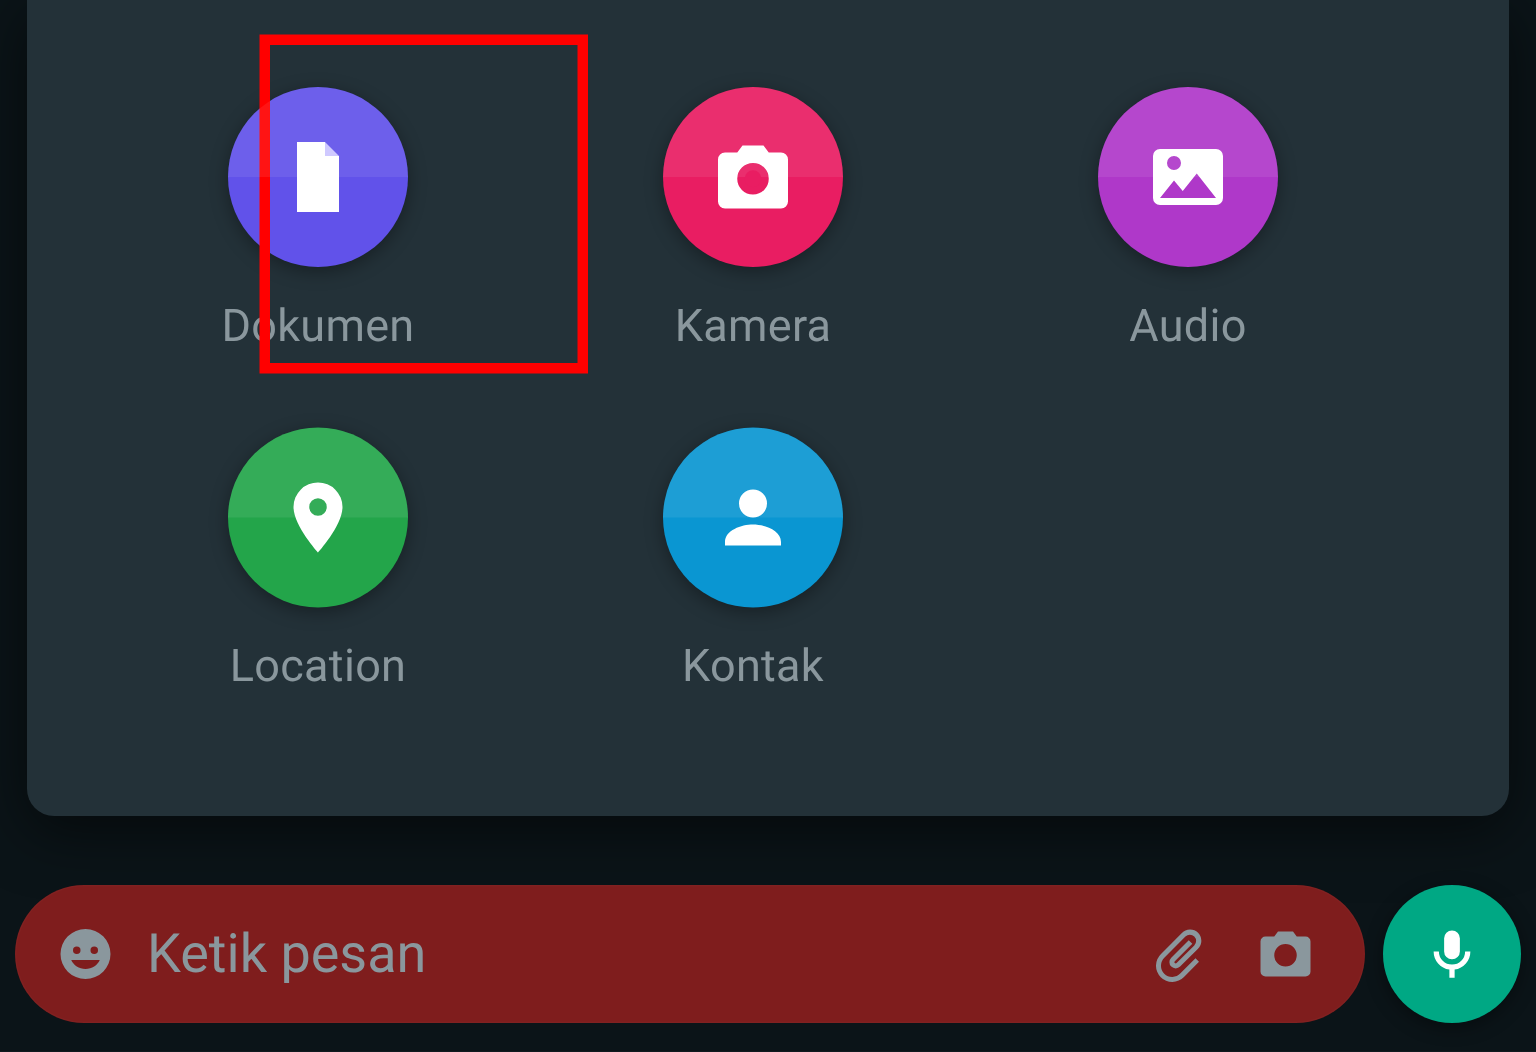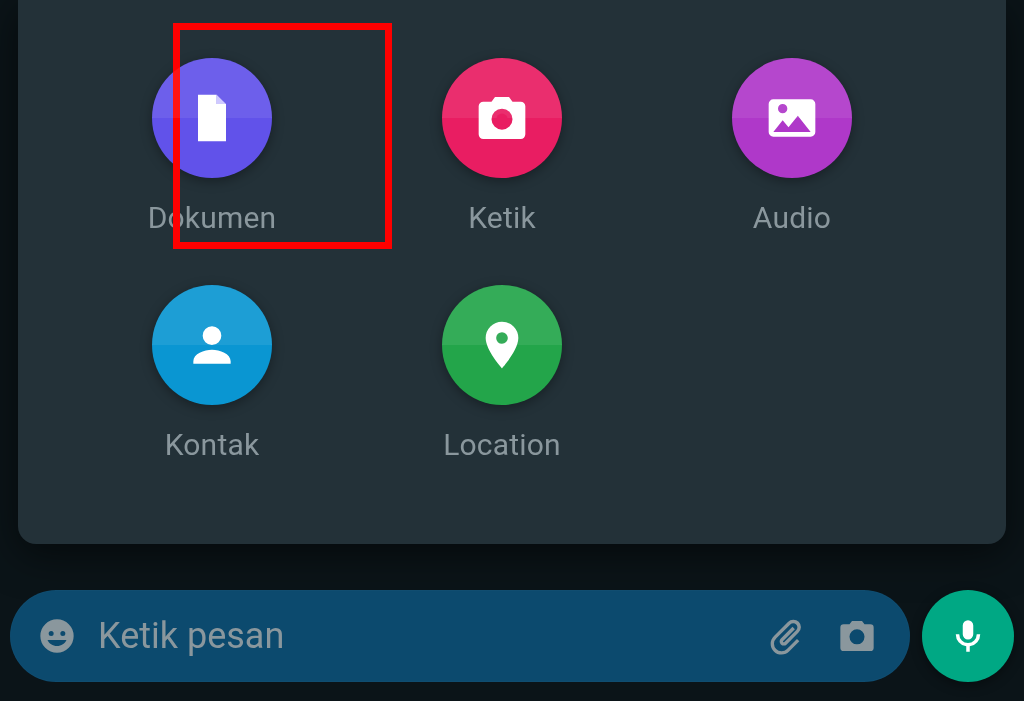--- a/index.html
+++ b/index.html
@@ -103,21 +103,21 @@
     bottom:6px;
     width:1004px;
     height:118px;
     display:flex;
     align-items:center;
   }
 
   .textbox{
     height:92px;
     flex:1;
-    background:#0c4a6e;
+    background:#7f1d1d;
     border-radius:50px;
     display:flex;
     align-items:center;
     padding:0 30px 0 24px;
     box-shadow:inset 0 0 0 1px rgba(255,255,255,.02);
   }
 
   .ticon{
     width:46px;height:46px;
     display:flex;align-items:center;justify-content:center;
@@ -159,49 +159,49 @@
       <div class="label">Dokumen</div>
     </div>
 
     <div class="tile">
       <div class="circle twotone c-camera">
         <svg viewBox="0 0 24 24">
             <path d="M9 3l-1.5 2H4a2 2 0 0 0-2 2v12a2 2 0 0 0 2 2h16a2 2 0 0 0 2-2V7a2 2 0 0 0-2-2h-3.5L15 3H9zm3 14a4.5 4.5 0 1 1 0-9 4.5 4.5 0 0 1 0 9z"></path>
             <circle cx="12" cy="12.5" r="2.4" fill="#e91d62"></circle>
           </svg>
       </div>
-      <div class="label">Ketik</div>
+      <div class="label">Kamera</div>
     </div>
 
     <div class="tile">
       <div class="circle twotone c-gallery">
         <svg viewBox="0 0 24 24">
             <path d="M4 4h16a2 2 0 0 1 2 2v12a2 2 0 0 1-2 2H4a2 2 0 0 1-2-2V6a2 2 0 0 1 2-2zm0 14h16l-5.5-7-4 5-2.5-3L4 18zm4-8a2 2 0 1 0 0-4 2 2 0 0 0 0 4z"></path>
           </svg>
       </div>
       <div class="label">Audio</div>
     </div>
 
 
     <div class="tile">
+      <div class="circle twotone c-loc">
+        <svg viewBox="0 0 24 24">
+            <path d="M12 2a7 7 0 0 0-7 7c0 5.25 7 13 7 13s7-7.75 7-13a7 7 0 0 0-7-7zm0 9.5A2.5 2.5 0 1 1 12 6.5a2.5 2.5 0 0 1 0 5z"></path>
+          </svg>
+      </div>
+      <div class="label">Location</div>
+    </div>
+
+    <div class="tile">
       <div class="circle twotone c-contact">
         <svg viewBox="0 0 24 24">
             <path d="M12 12a4 4 0 1 0 0-8 4 4 0 0 0 0 8zm0 2c-3.33 0-8 1.67-8 5v1h16v-1c0-3.33-4.67-5-8-5z"></path>
           </svg>
       </div>
       <div class="label">Kontak</div>
-    </div>
-
-    <div class="tile">
-      <div class="circle twotone c-loc">
-        <svg viewBox="0 0 24 24">
-            <path d="M12 2a7 7 0 0 0-7 7c0 5.25 7 13 7 13s7-7.75 7-13a7 7 0 0 0-7-7zm0 9.5A2.5 2.5 0 1 1 12 6.5a2.5 2.5 0 0 1 0 5z"></path>
-          </svg>
-      </div>
-      <div class="label">Location</div>
     </div>
 
   </div>
 
   <div class="highlight" style="left:155px; top:23px; width:219px; height:226px;"></div>
 </div>
 
 <div class="bar">
   <div class="textbox">
     <div class="ticon">

